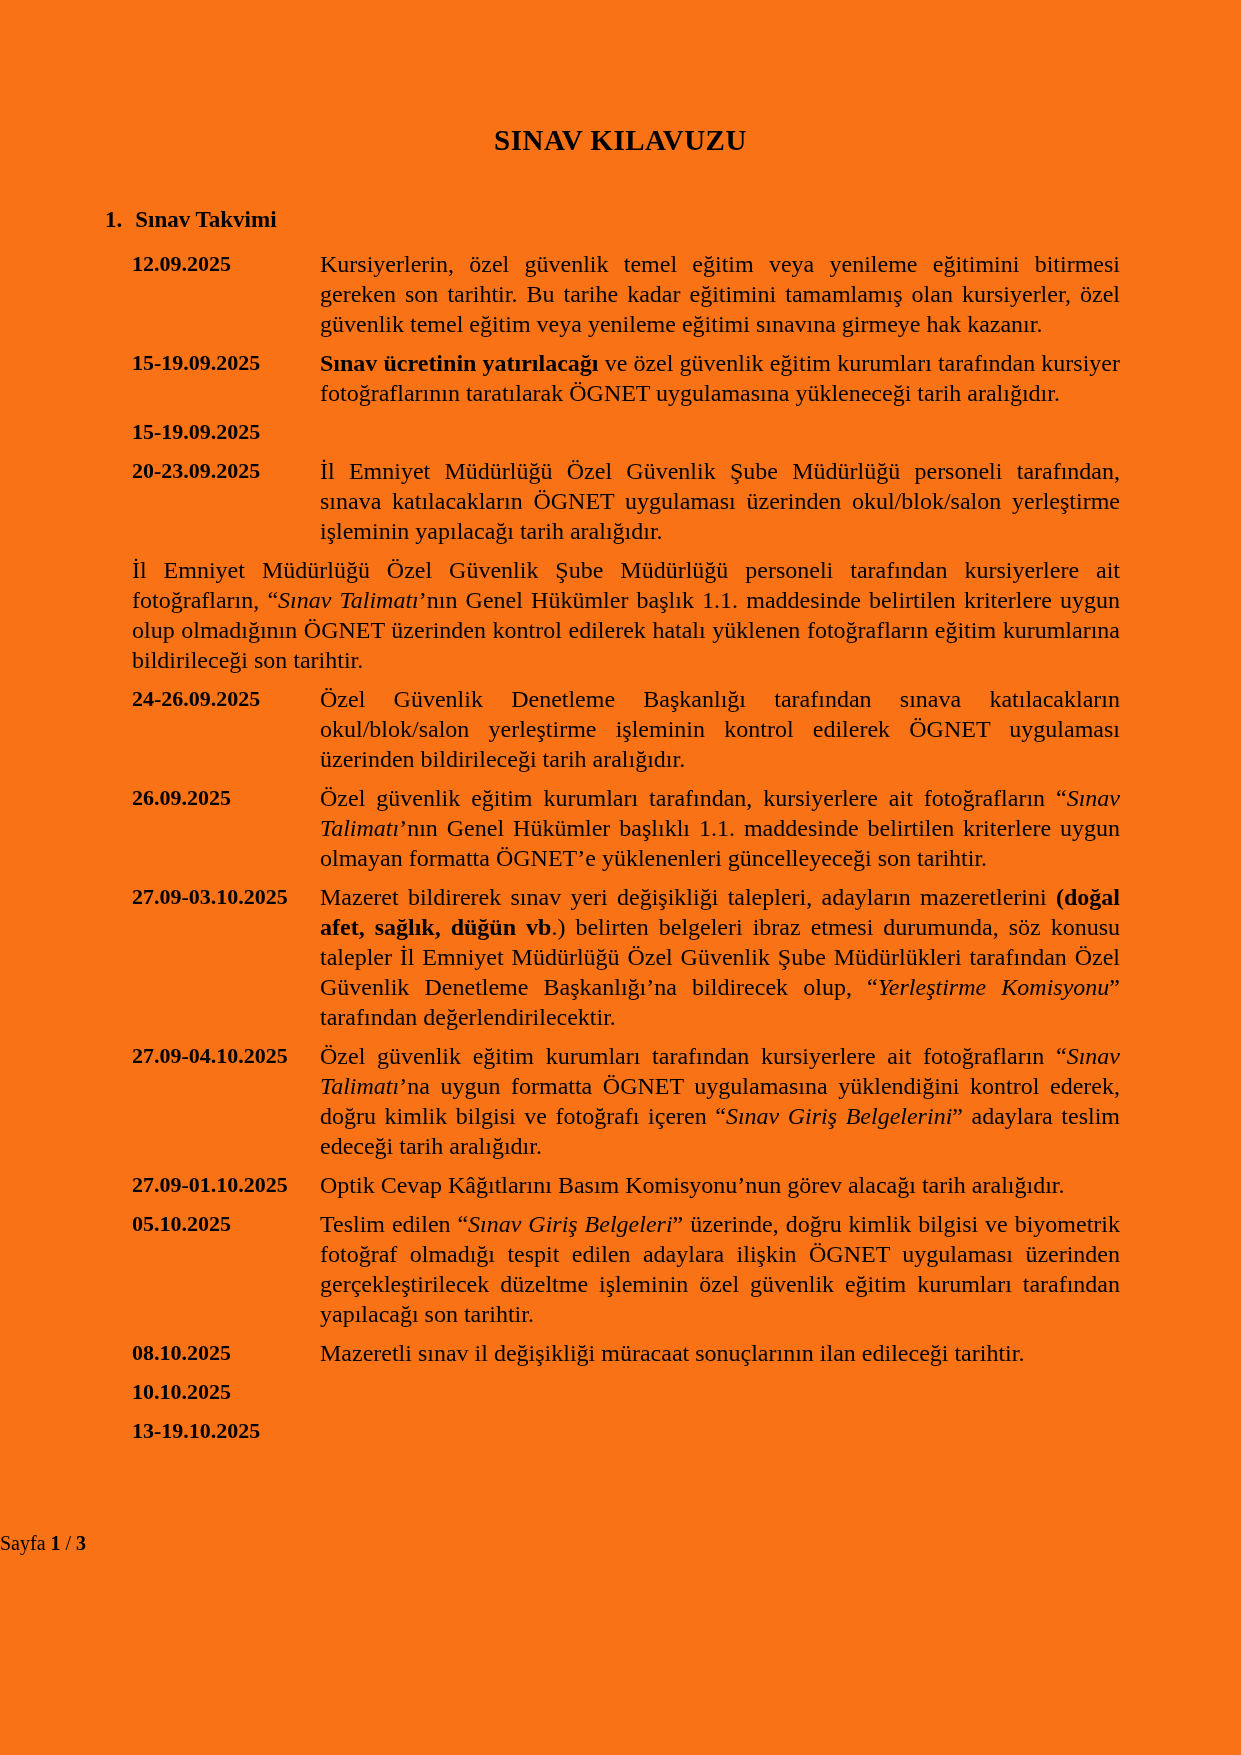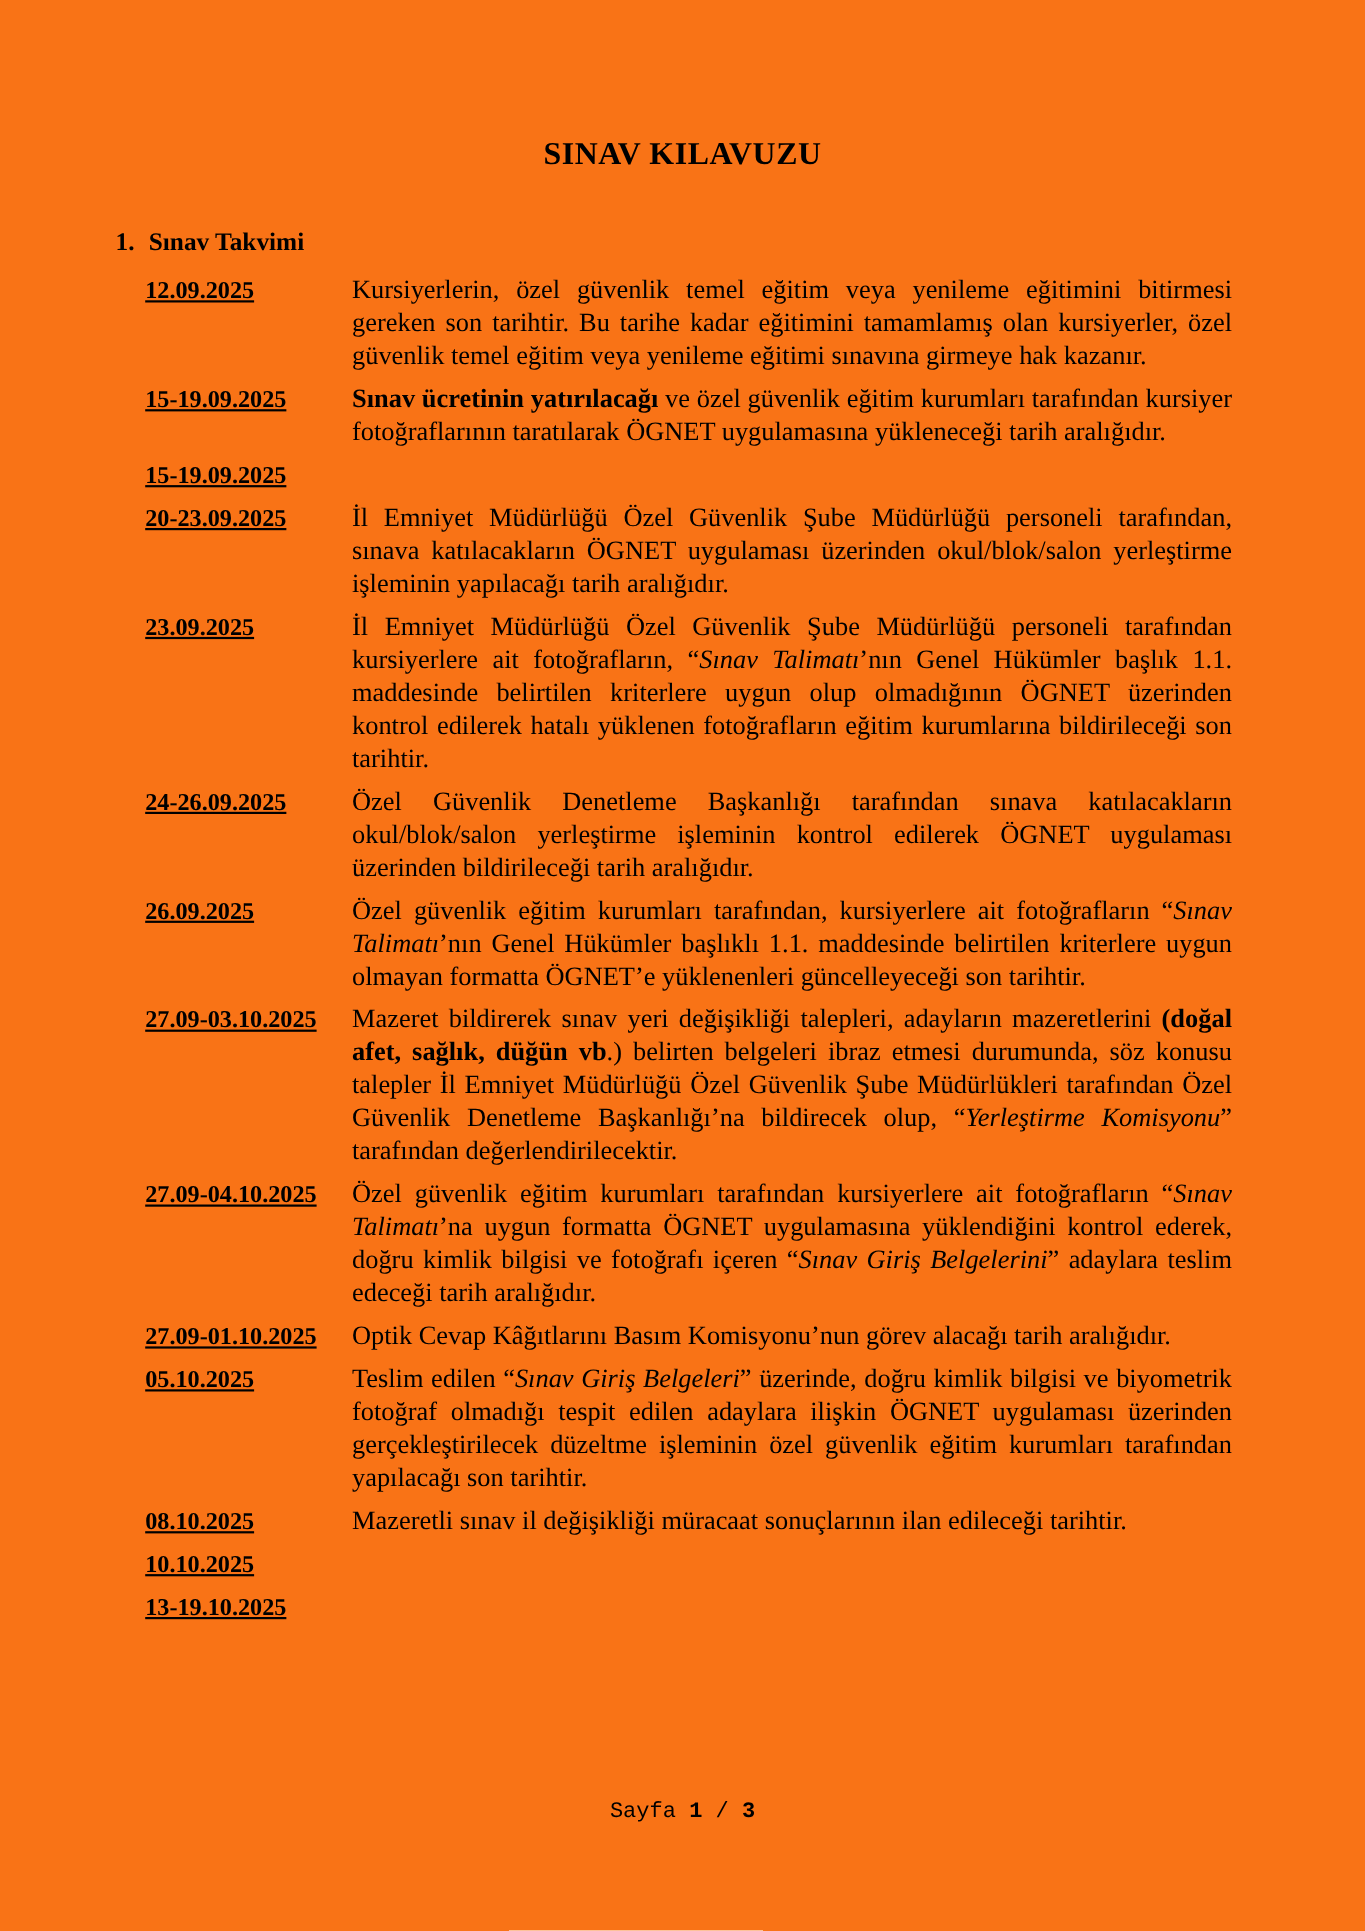--- a/index.html
+++ b/index.html
@@ -40,39 +40,36 @@
     display: flex;
     margin-bottom: 9px;
   }
   .date {
     flex: 0 0 188px;
     width: 188px;
     font-weight: 700;
     font-size: 22px;
     line-height: 30px;
     white-space: nowrap;
-    text-decoration: underline;
   }
   .desc {
     flex: 1;
     font-size: 24px;
     line-height: 30px;
     text-align: justify;
   }
   .seg-bold { font-weight: 700; }
   .seg-italic { font-style: italic; }
   .seg-normal { font-weight: 400; font-style: normal; }
   .page-footer {
     position: absolute;
-    top: 1636px;
+    top: 1532px;
     left: 0;
     width: 100%;
-    text-align: center;
     font-size: 20px;
-    font-family: Liberation Mono, monospace;
   }
   .page-footer .seg-bold { font-weight: 700; }
 </style>
 </head>
 <body>
 
 <div class="page">
 
   <div class="doc-title">SINAV KILAVUZU</div>
 
@@ -90,21 +87,20 @@
         <div class="desc"><span class="seg-bold">Sınav ücretinin yatırılacağı</span><span class="seg-normal"> ve özel güvenlik eğitim kurumları tarafından kursiyer fotoğraflarının taratılarak ÖGNET uygulamasına yükleneceği tarih aralığıdır.</span></div>
       </div>
       <div class="row">
         <div class="date">15-19.09.2025</div>
       </div>
       <div class="row">
         <div class="date">20-23.09.2025</div>
         <div class="desc"><span class="seg-normal">İl Emniyet Müdürlüğü Özel Güvenlik Şube Müdürlüğü personeli tarafından, sınava katılacakların ÖGNET uygulaması üzerinden okul/blok/salon yerleştirme işleminin yapılacağı tarih aralığıdır.</span></div>
       </div>
       <div class="row">
-        <div class="date">23.09.2025</div>
         <div class="desc"><span class="seg-normal">İl Emniyet Müdürlüğü Özel Güvenlik Şube Müdürlüğü personeli tarafından kursiyerlere ait fotoğrafların, “</span><span class="seg-italic">Sınav Talimatı</span><span class="seg-normal">’nın Genel Hükümler başlık 1.1. maddesinde belirtilen kriterlere uygun olup olmadığının ÖGNET üzerinden kontrol edilerek hatalı yüklenen fotoğrafların eğitim kurumlarına bildirileceği son tarihtir.</span></div>
       </div>
       <div class="row">
         <div class="date">24-26.09.2025</div>
         <div class="desc"><span class="seg-normal">Özel Güvenlik Denetleme Başkanlığı tarafından sınava katılacakların okul/blok/salon yerleştirme işleminin kontrol edilerek ÖGNET uygulaması üzerinden bildirileceği tarih aralığıdır.</span></div>
       </div>
       <div class="row">
         <div class="date">26.09.2025</div>
         <div class="desc"><span class="seg-normal">Özel güvenlik eğitim kurumları tarafından, kursiyerlere ait fotoğrafların “</span><span class="seg-italic">Sınav Talimatı</span><span class="seg-normal">’nın Genel Hükümler başlıklı 1.1. maddesinde belirtilen kriterlere uygun olmayan formatta ÖGNET’e yüklenenleri güncelleyeceği son tarihtir.</span></div>
       </div>

